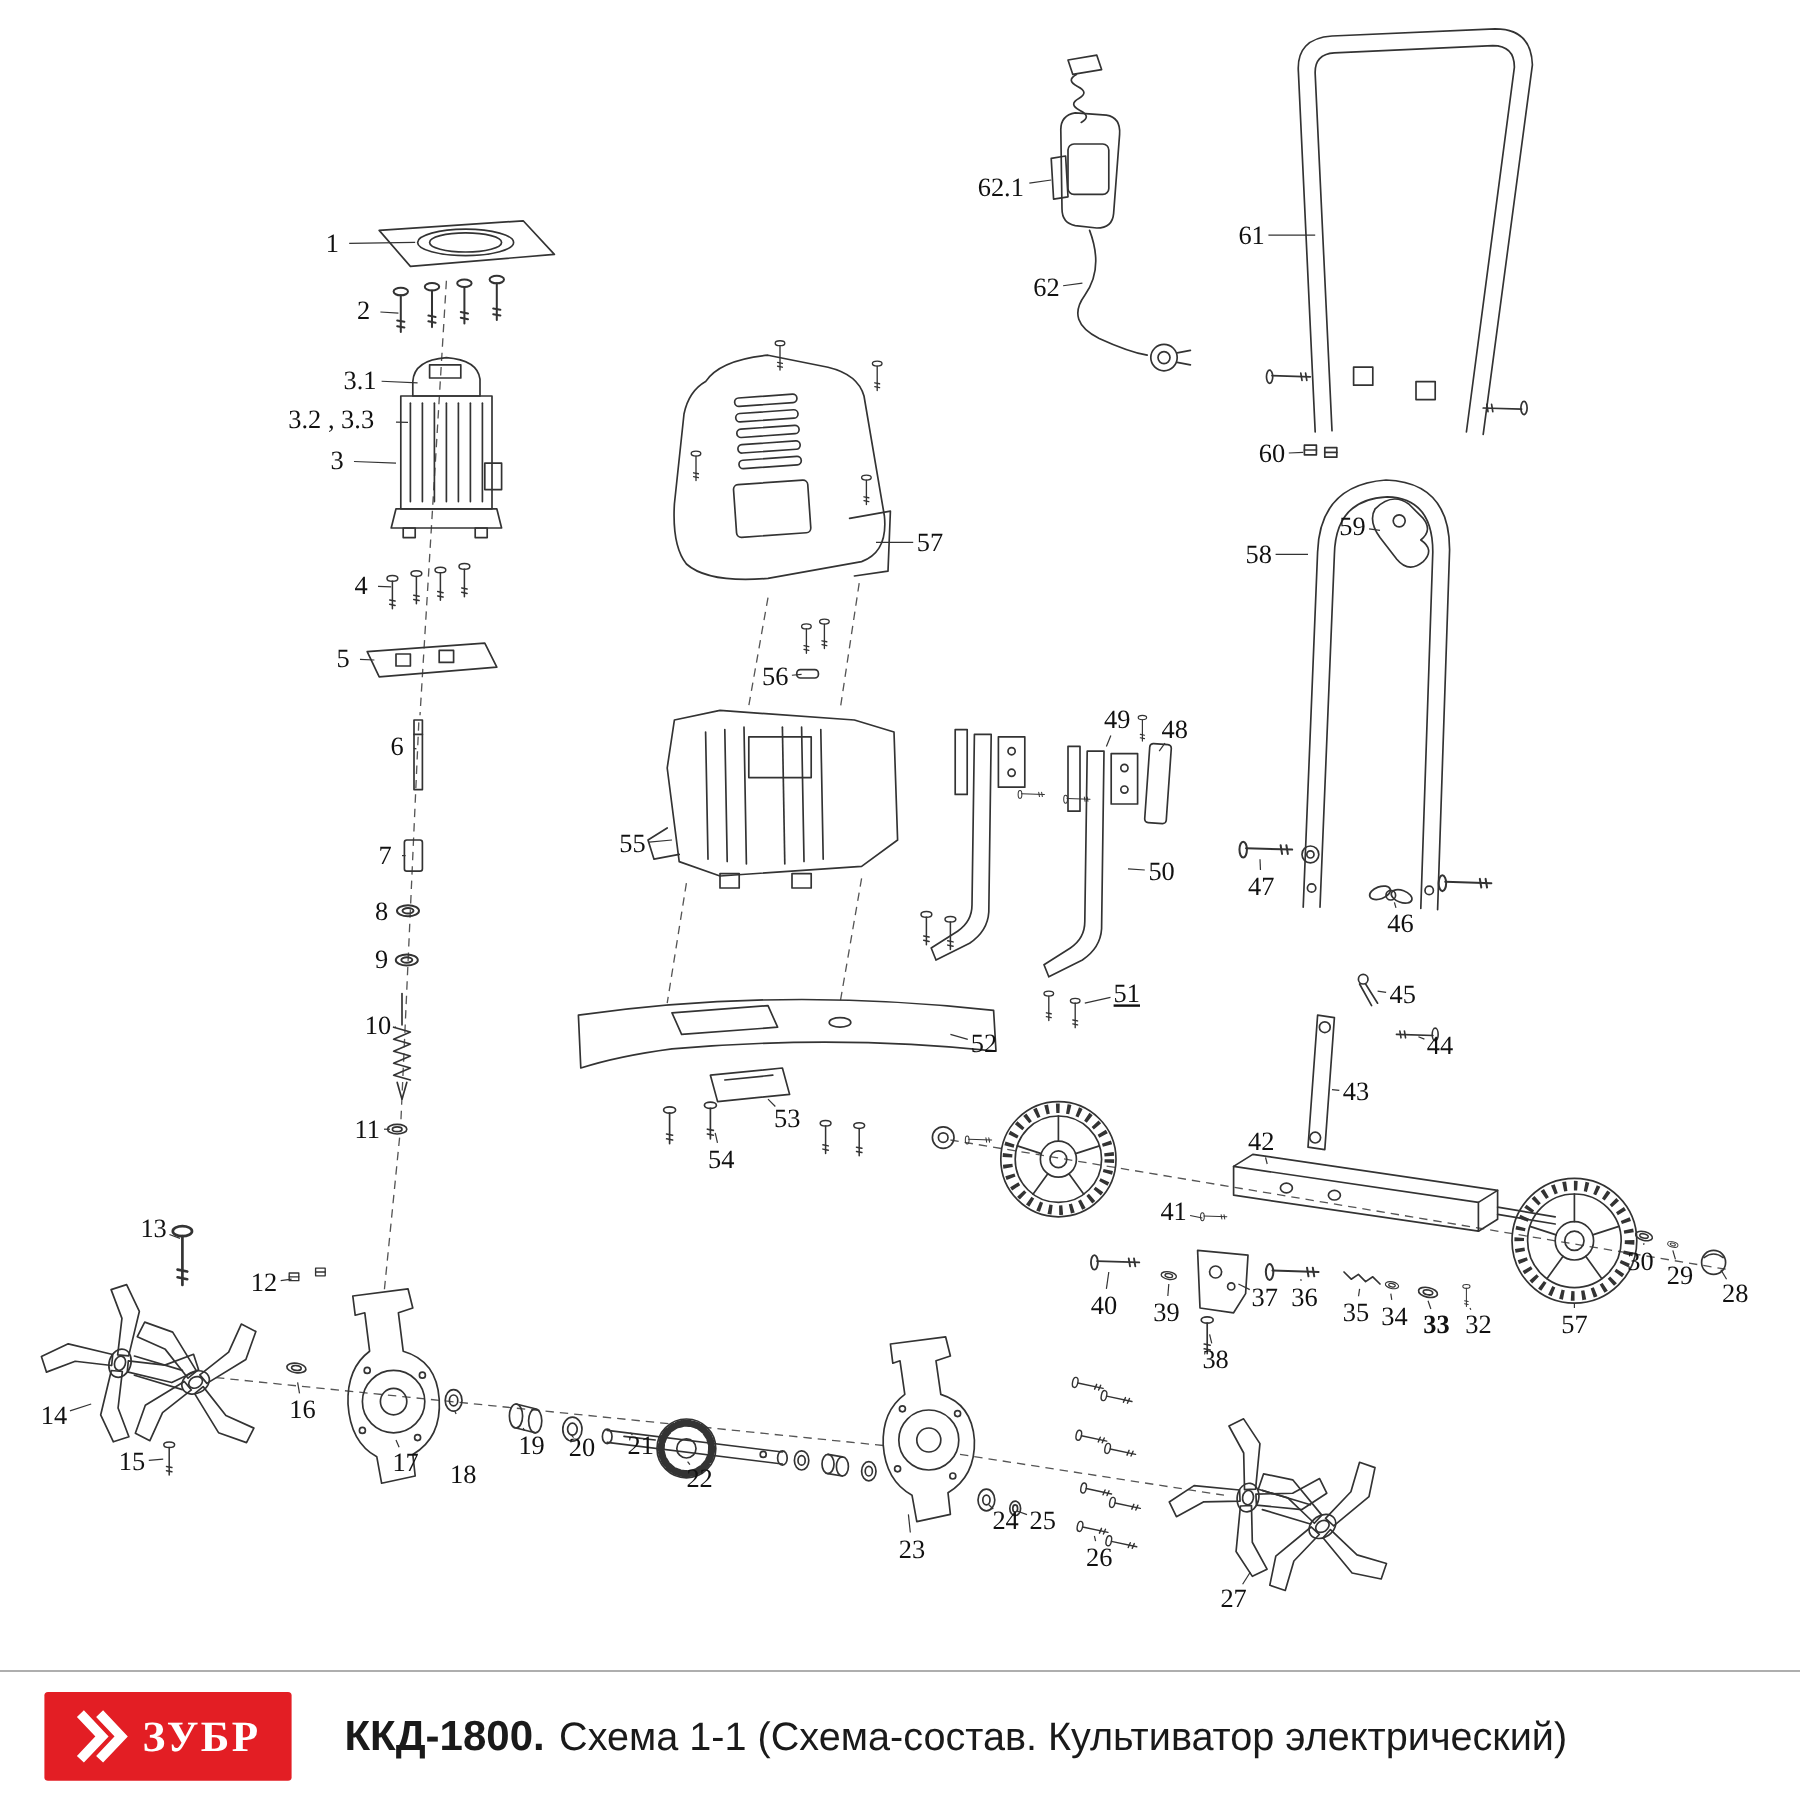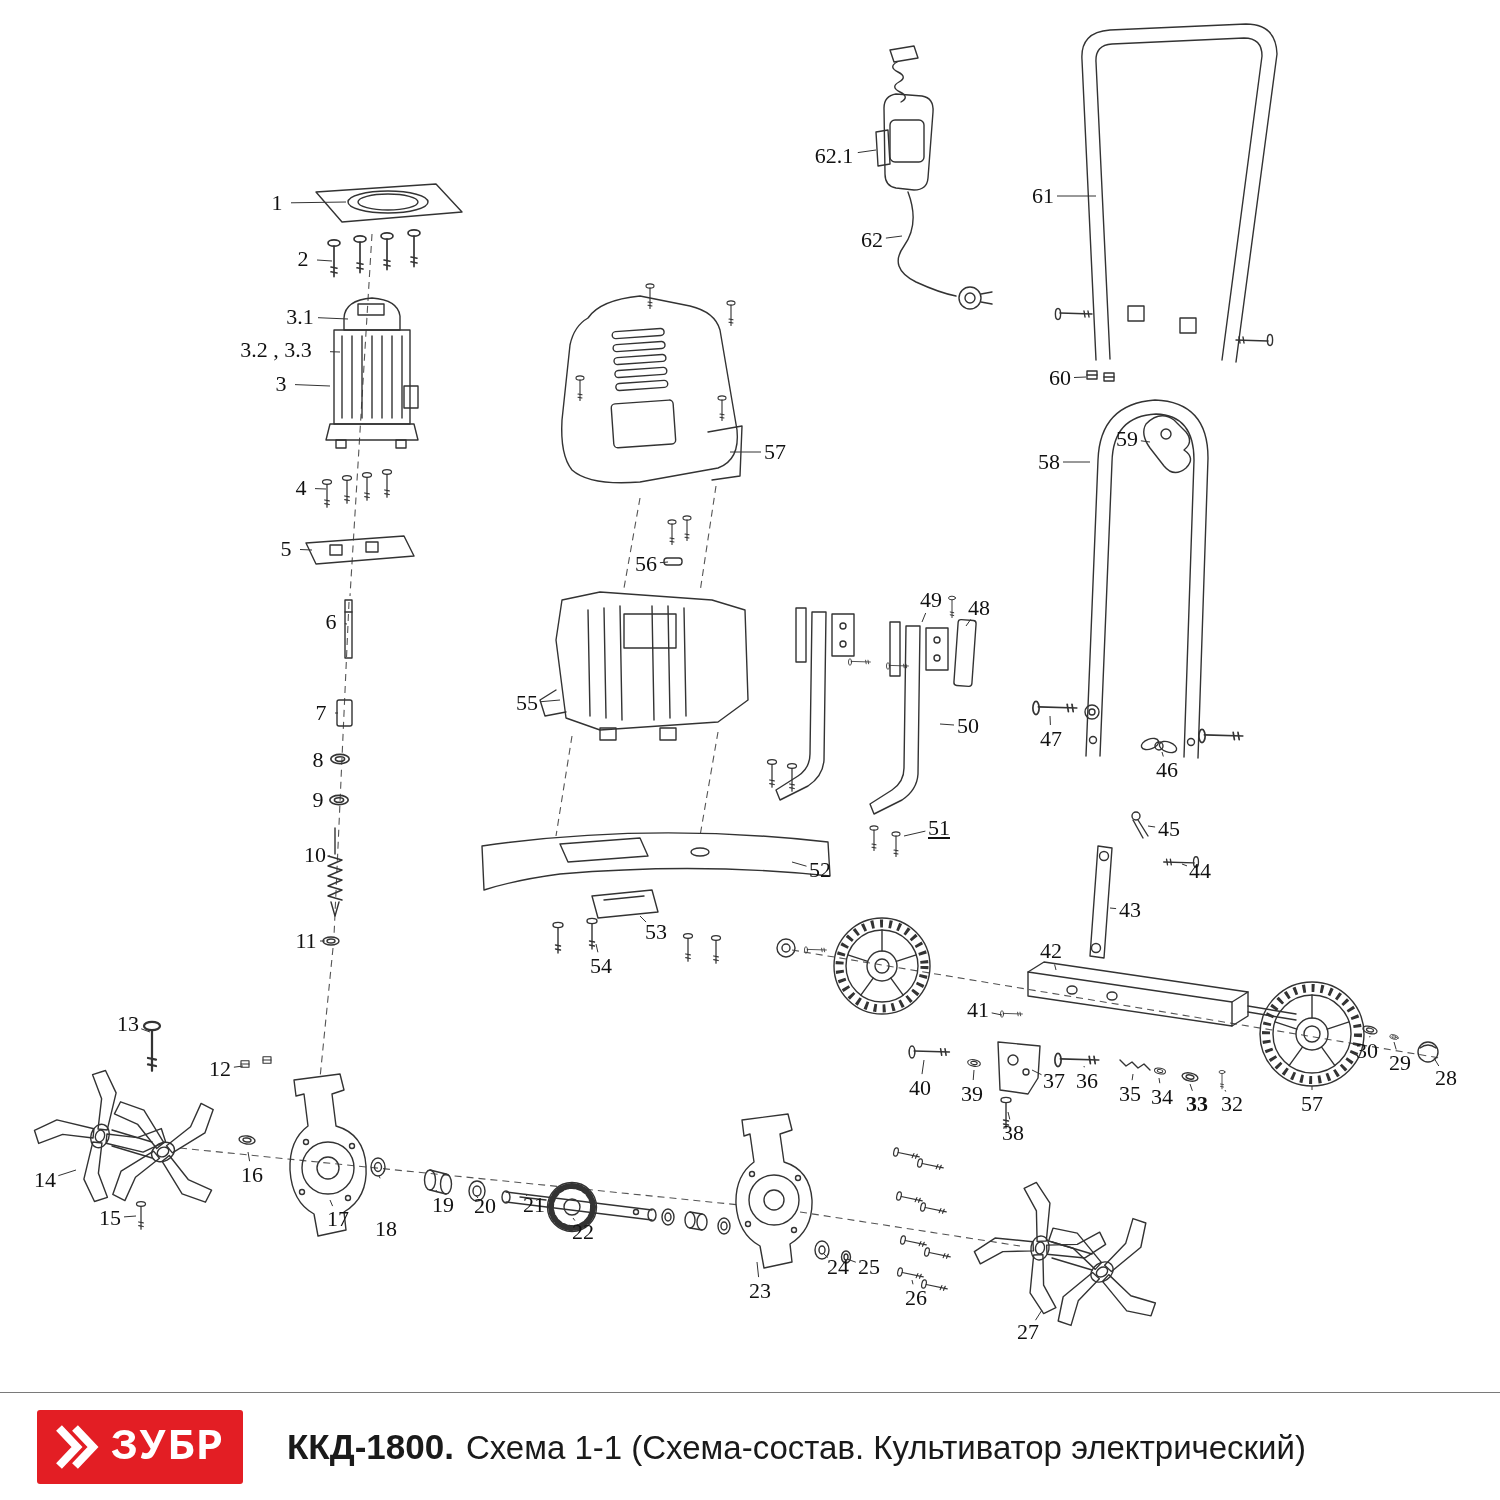--- a/index.html
+++ b/index.html
@@ -12,22 +12,22 @@
   .tread { fill:none; stroke:#333; stroke-width:8; stroke-dasharray:3 6; }
   .teeth { fill:none; stroke:#333; stroke-width:6; stroke-dasharray:3.5 3; }
   #leaders line { stroke:#333; stroke-width:1; }
   .part-label { position:absolute; transform:translate(-50%,-50%); font-size:22px; color:#111;
                 white-space:nowrap; font-family:"Liberation Serif", serif; }
   .footer { position:absolute; left:0; right:0; bottom:0; height:108px; background:#fff;
             border-top:1px solid #7a7a7a; display:flex; align-items:center; box-sizing:border-box;
             padding-left:37px; gap:44px; }
   .brand-badge { width:206px; height:74px; border-radius:3px; display:flex; align-items:center;
                  justify-content:center; gap:12px; flex:0 0 auto; }
-  .brand-text { color:#fff; font-family:Liberation Mono, monospace; font-weight:bold;
-                font-size:44px; letter-spacing:2px; line-height:1;text-align:right; }
+  .brand-text { color:#fff; font-family:Liberation Serif, serif; font-weight:bold;
+                font-size:36px; letter-spacing:2px; line-height:1;text-align:right; }
   .footer-title { font-family:"Liberation Sans", sans-serif; color:#1a1a1a; font-size:33px; }
   .footer-title .model { font-weight:bold; font-size:35px; margin-right:12px; }
 </style>
 </head>
 <body>
 
 <div class="stage">
   <div class="diagram">
     <svg class="art" width="1500" height="1392" viewBox="0 0 1500 1392">
       <defs>

